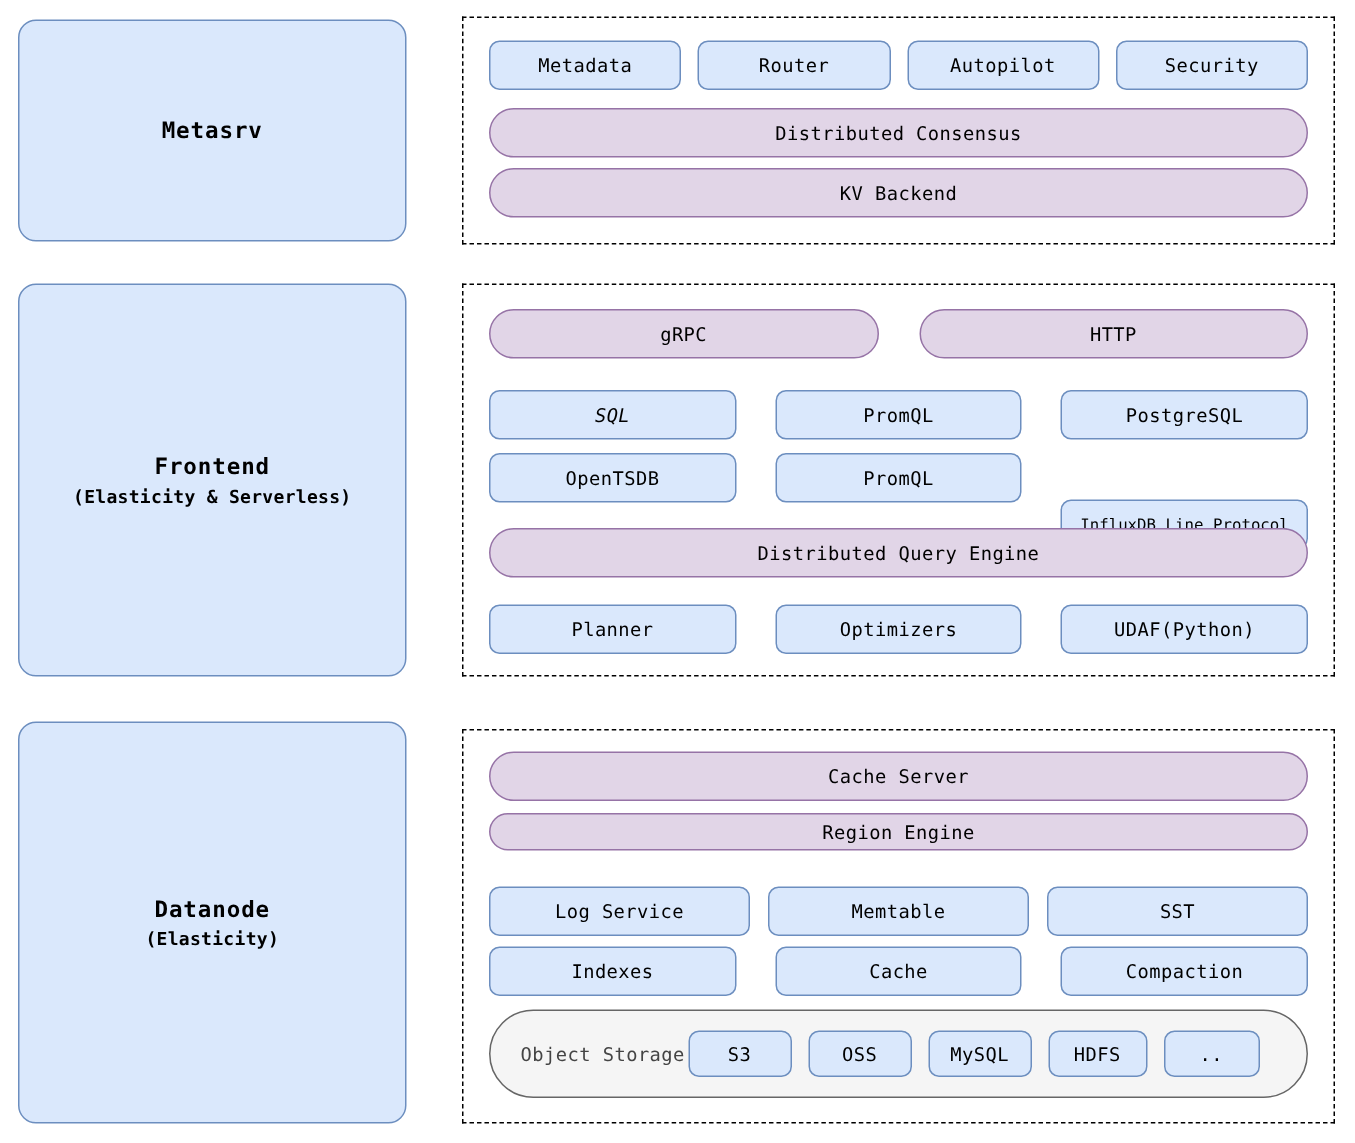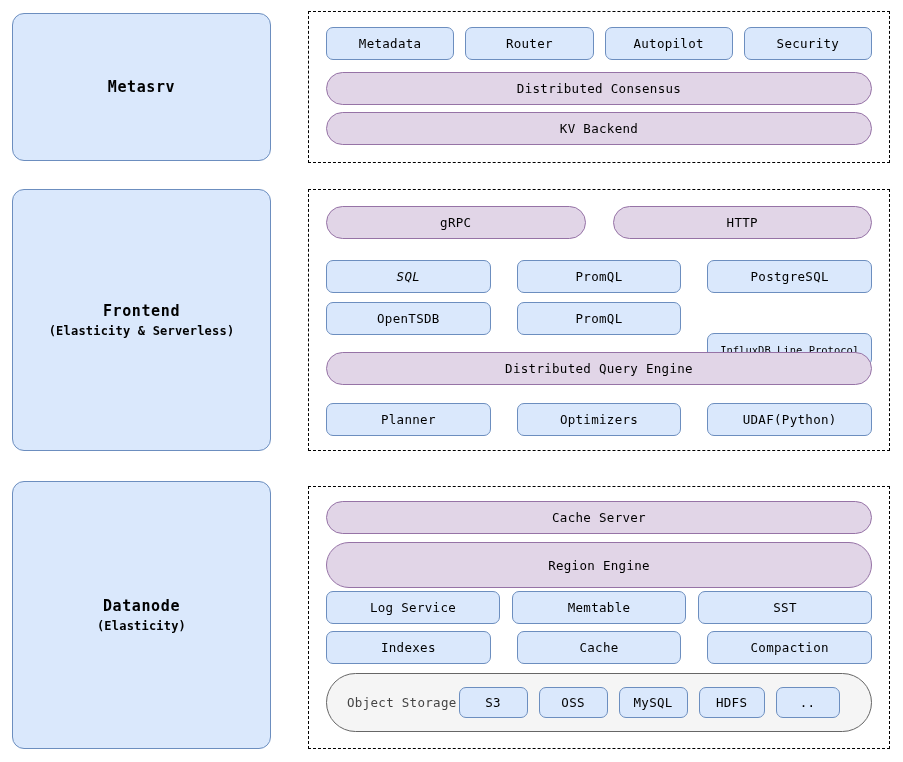--- a/index.html
+++ b/index.html
@@ -121,21 +121,21 @@
     <div class="nodebase blue" style="flex:1;">UDAF(Python)</div>
   </div>
 </div>
 
 <div class="panel" style="top:486px;height:263px;">
 
   <div class="rowline" style="top:14px;height:33px;">
     <div class="nodebase purple" style="flex:1;">Cache Server</div>
   </div>
 
-  <div class="rowline" style="top:55px;height:46px;">
+  <div class="rowline" style="top:55px;height:25px;">
     <div class="nodebase purple" style="flex:1;">Region Engine</div>
   </div>
 
   <div class="rowline" style="top:104px;height:33px;gap:12px;">
     <div class="nodebase blue" style="flex:1;">Log Service</div>
     <div class="nodebase blue" style="flex:1;">Memtable</div>
     <div class="nodebase blue" style="flex:1;">SST</div>
   </div>
 
   <div class="rowline" style="top:144px;height:33px;gap:26px;">

